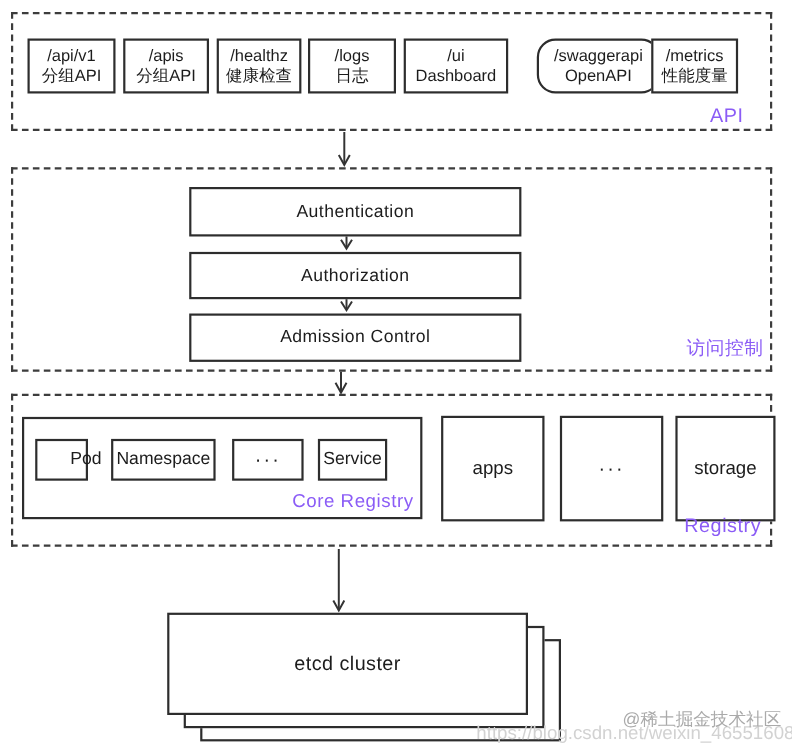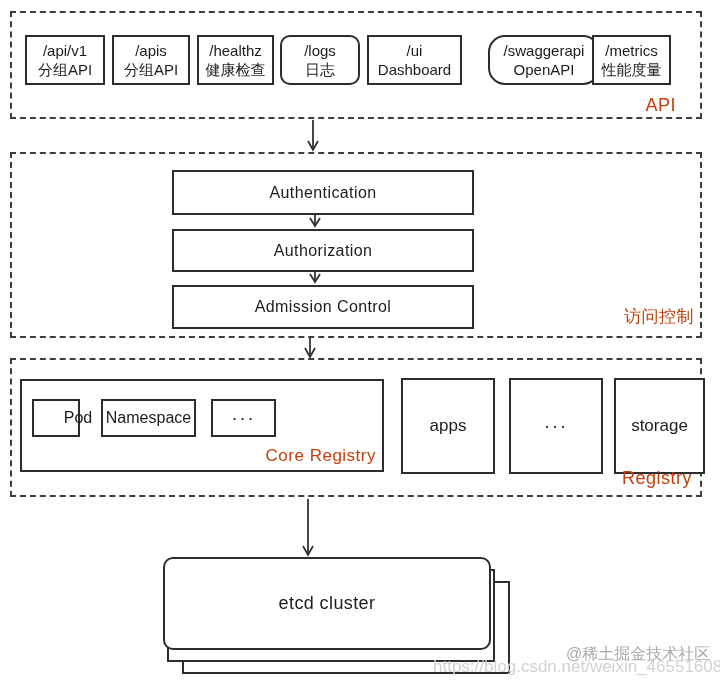--- a/index.html
+++ b/index.html
@@ -7,29 +7,29 @@
     position:relative;width:720px;height:687px;background:#ffffff;
     font-family:"Liberation Sans","DejaVu Sans",sans-serif;color:#1c1c1c;
     overflow:hidden;
   }
   .arrows{position:absolute;left:0;top:0;pointer-events:none;}
   .dashed{position:absolute;border:2px dashed #3d3d3d;background:transparent;box-sizing:border-box;}
   .solid{
     position:absolute;border:2px solid #2d2d2d;background:#ffffff;box-sizing:border-box;
     display:flex;align-items:center;justify-content:center;text-align:center;
   }
-  .corner-label{position:absolute;font-size:18px;color:#c2410c;letter-spacing:0.5px;}
+  .corner-label{position:absolute;font-size:18px;color:#8b5cf6;letter-spacing:0.5px;}
 
   
   .api-section{left:10px;top:11px;width:692px;height:108px;}
   .ep{top:22px;height:50px;font-size:15px;line-height:1.3;}
   .ep1{left:13px;width:80px;}
   .ep2{left:100px;width:78px;}
   .ep3{left:185px;width:77px;}
-  .ep4{left:268px;width:80px;border-radius:10px;}
+  .ep4{left:268px;width:80px;}
   .ep5{left:355px;width:95px;}
   .ep6{left:476px;width:112px;border-radius:17px;}
   .ep7{left:580px;width:79px;}
   .api-label{right:24px;bottom:1px;}
 
   
   .ac-section{left:10px;top:152px;width:692px;height:186px;}
   .step{left:160px;width:302px;font-size:16px;letter-spacing:0.4px;}
   .step1{top:16px;height:45px;text-align:right;}
   .step2{top:75px;height:43px;}
@@ -48,21 +48,21 @@
   .group{top:18px;height:96px;font-size:17px;}
   .g1{left:389px;width:94px;}
   .g2{left:497px;width:94px;font-size:18px;letter-spacing:2px;}
   .g3{left:602px;width:91px;}
   .reg-label{right:8px;bottom:6px;}
 
   
   .etcd{width:328px;height:93px;font-size:18px;letter-spacing:0.4px;}
   .etcd-back{left:182px;top:581px;}
   .etcd-mid{left:167px;top:569px;}
-  .etcd-front{left:163px;top:557px;border-radius:10px;}
+  .etcd-front{left:152px;top:557px;}
 
   
   .wm{position:absolute;white-space:nowrap;}
   .wm-url{left:433px;top:657px;font-size:17px;color:#d2d2d2;}
   .wm-community{left:566px;top:644px;font-size:16px;color:#aaaaaa;}
 </style>
 </head>
 <body>
 
 <div class="canvas">
@@ -146,20 +146,21 @@
     <div class="solid step step2">Authorization</div>
     <div class="solid step step3">Admission Control</div>
     <div class="corner-label ac-label">访问控制</div>
   </div>
 
   <div class="dashed reg-section">
     <div class="solid core-box">
       <div class="solid mini mini1">Pod</div>
       <div class="solid mini mini2">Namespace</div>
       <div class="solid mini mini3">···</div>
+      <div class="solid mini mini4">Service</div>
       <div class="corner-label core-label">Core Registry</div>
     </div>
     <div class="solid group g1">apps</div>
     <div class="solid group g2">···</div>
     <div class="solid group g3">storage</div>
     <div class="corner-label reg-label">Registry</div>
   </div>
 
   <div class="solid etcd etcd-back"></div>
   <div class="solid etcd etcd-mid"></div>

